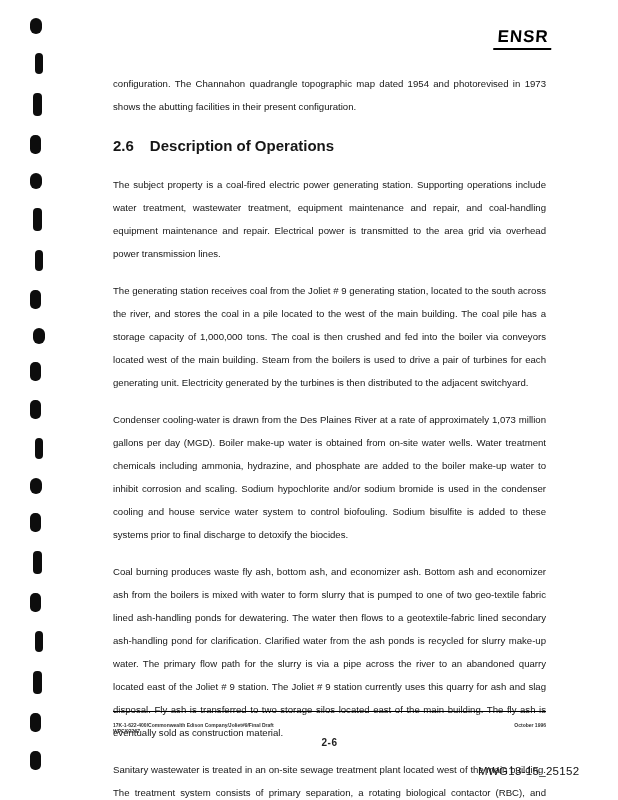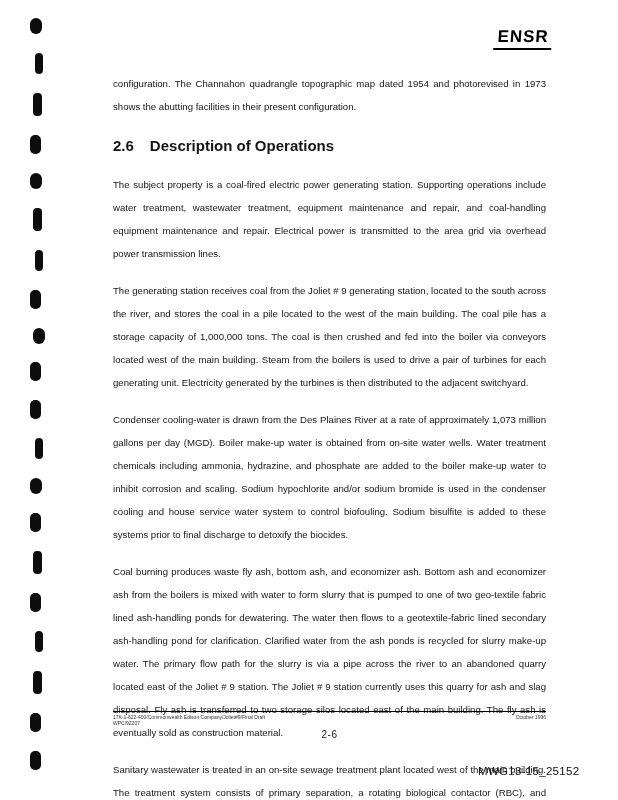--- a/index.html
+++ b/index.html
@@ -25,21 +25,21 @@
   .content{
     position:absolute;left:113px;top:72px;width:433px;
     font-size:9.6px;line-height:23px;text-align:justify;color:#161616;
   }
   .content p{margin:0 0 14px 0;}
   .section-heading{
     font-weight:bold;font-size:15px;margin:16px 0 16px 0;text-align:left;
   }
   .section-heading .num{margin-right:16px;}
   .footer{
-    position:absolute;left:113px;top:711px;width:433px;border-top:1px solid #000;padding-top:2px;
+    position:absolute;left:113px;top:711px;width:433px;border-top:1px solid #000;padding-top:10px;font-weight:bold;
   }
   .footer-row{display:flex;justify-content:space-between;font-size:5px;line-height:6px;color:#333;}
   .footer-left{max-width:300px;}
   .page-number{text-align:center;font-size:10px;color:#222;margin-top:3px;letter-spacing:0.5px;}
   .stamp{
     position:absolute;left:478px;top:765px;font-weight:normal;font-size:11.5px;color:#111;
     letter-spacing:0.3px;
   }
 </style>
 </head>

